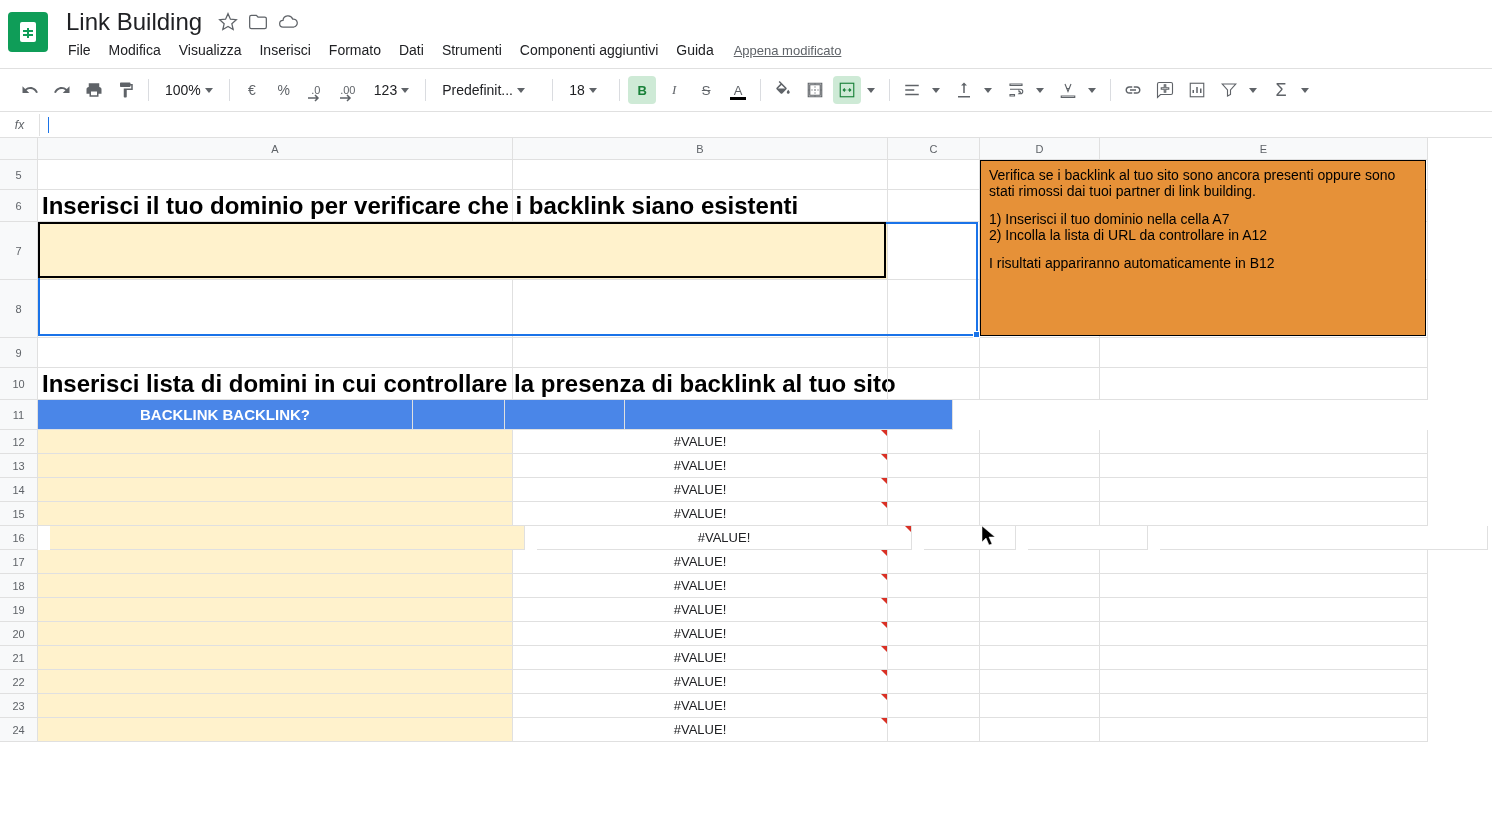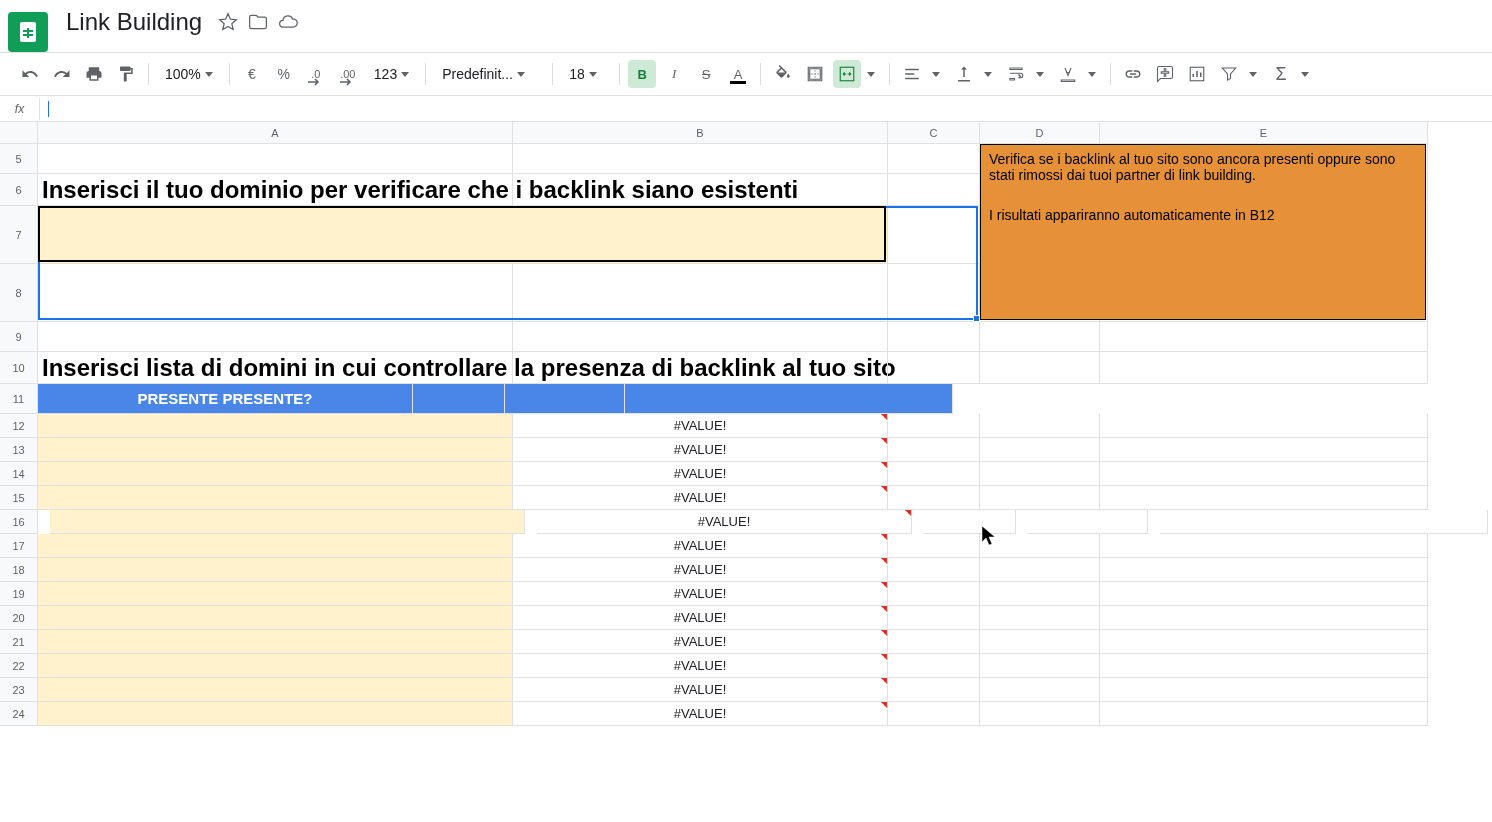--- a/index.html
+++ b/index.html
@@ -71,20 +71,32 @@
       <svg class="title-icon" viewBox="0 0 24 24">
           <path d="M12 17.3l-6.2 3.7 1.6-7L2 9.2l7.1-.6L12 2l2.9 6.6 7.1.6-5.4 4.8 1.6 7z" fill="none" stroke="#5f6368" stroke-width="1.5"></path>
         </svg>
       <svg class="title-icon" viewBox="0 0 24 24">
           <path d="M10 4H4c-1.1 0-2 .9-2 2v12c0 1.1.9 2 2 2h16c1.1 0 2-.9 2-2V8c0-1.1-.9-2-2-2h-8l-2-2z" fill="none" stroke="#5f6368" stroke-width="1.5"></path>
         </svg>
       <svg class="title-icon" viewBox="0 0 24 24">
           <path d="M19 18H6a4 4 0 010-8 6 6 0 0111.6-1.5A4.5 4.5 0 0119 18z" fill="none" stroke="#5f6368" stroke-width="1.5"></path>
         </svg>
     </div>
+    <div class="menubar">
+      <span class="menu-item">File</span>
+      <span class="menu-item">Modifica</span>
+      <span class="menu-item">Visualizza</span>
+      <span class="menu-item">Inserisci</span>
+      <span class="menu-item">Formato</span>
+      <span class="menu-item">Dati</span>
+      <span class="menu-item">Strumenti</span>
+      <span class="menu-item">Componenti aggiuntivi</span>
+      <span class="menu-item">Guida</span>
+      <span class="last-edit">Appena modificato</span>
+    </div>
   </div>
 </div>
 
 <div class="toolbar">
   <div class="tb-btn">
       <svg viewBox="0 0 24 24">
         <path d="M12.5 8c-2.65 0-5.05 1-6.9 2.6L2 7v9h9l-3.6-3.6C8.7 11.2 10.5 10.5 12.5 10.5c3.5 0 6.5 2.3 7.6 5.5l2.4-.8C21 11 17.1 8 12.5 8z"></path>
       </svg>
     </div>
   <div class="tb-btn">
@@ -295,21 +307,21 @@
         <div class="row" style="height: 32px;">
           <div class="row-h" style="height: 32px;">10</div>
           <div class="cell c-A heading-cell" style="height: 32px; overflow: visible; white-space: nowrap;">Inserisci lista di domini in cui controllare la presenza di backlink al tuo sito</div>
           <div class="cell c-B" style="height: 32px; border-left: none;"></div>
           <div class="cell c-C" style="height: 32px;"></div>
           <div class="cell c-D" style="height: 32px;"></div>
           <div class="cell c-E" style="height: 32px;"></div>
         </div>
         <div class="row" style="height: 30px;">
           <div class="row-h" style="height: 30px;">11</div>
-          <div class="cell c-B table-header" style="height: 30px; justify-content: center;">PRESENTE PRESENTE?</div>
+          <div class="cell c-B table-header" style="height: 30px; justify-content: center;">BACKLINK BACKLINK?</div>
           <div class="cell c-C table-header" style="height: 30px;"></div>
           <div class="cell c-D table-header" style="height: 30px;"></div>
           <div class="cell c-E table-header" style="height: 30px;"></div>
         </div>
         <div class="row" style="height: 24px;">
           <div class="row-h" style="height: 24px;">12</div>
           <div class="cell c-A input-cell" style="height: 24px;"></div>
           <div class="cell c-B" style="height: 24px; justify-content: center;">#VALUE!<div class="err-marker"></div></div>
           <div class="cell c-C" style="height: 24px;"></div>
           <div class="cell c-D" style="height: 24px;"></div>
@@ -407,20 +419,22 @@
           <div class="row-h" style="height: 24px;">24</div>
           <div class="cell c-A input-cell" style="height: 24px;"></div>
           <div class="cell c-B" style="height: 24px; justify-content: center;">#VALUE!<div class="err-marker"></div></div>
           <div class="cell c-C" style="height: 24px;"></div>
           <div class="cell c-D" style="height: 24px;"></div>
           <div class="cell c-E" style="height: 24px;"></div>
         </div>
         <div class="instructions-box" style="position: absolute; left: 980px; top: 0px; width: 446px; height: 176px;">
           <div>Verifica se i backlink al tuo sito sono ancora presenti oppure sono stati rimossi dai tuoi partner di link building.</div>
           <div style="height:12px"></div>
+          <div>1) Inserisci il tuo dominio nella cella A7</div>
+          <div>2) Incolla la lista di URL da controllare in A12</div>
           <div style="height:12px"></div>
           <div>I risultati appariranno automaticamente in B12</div>
         </div>
         <div class="active-cell-border" style="left: 38px; top: 62px; width: 848px; height: 56px;"></div>
         <div class="selection" style="left: 38px; top: 62px; width: 940px; height: 114px;">
           <div class="selection-handle"></div>
         </div>
       </div>
   </div>
 </div>

